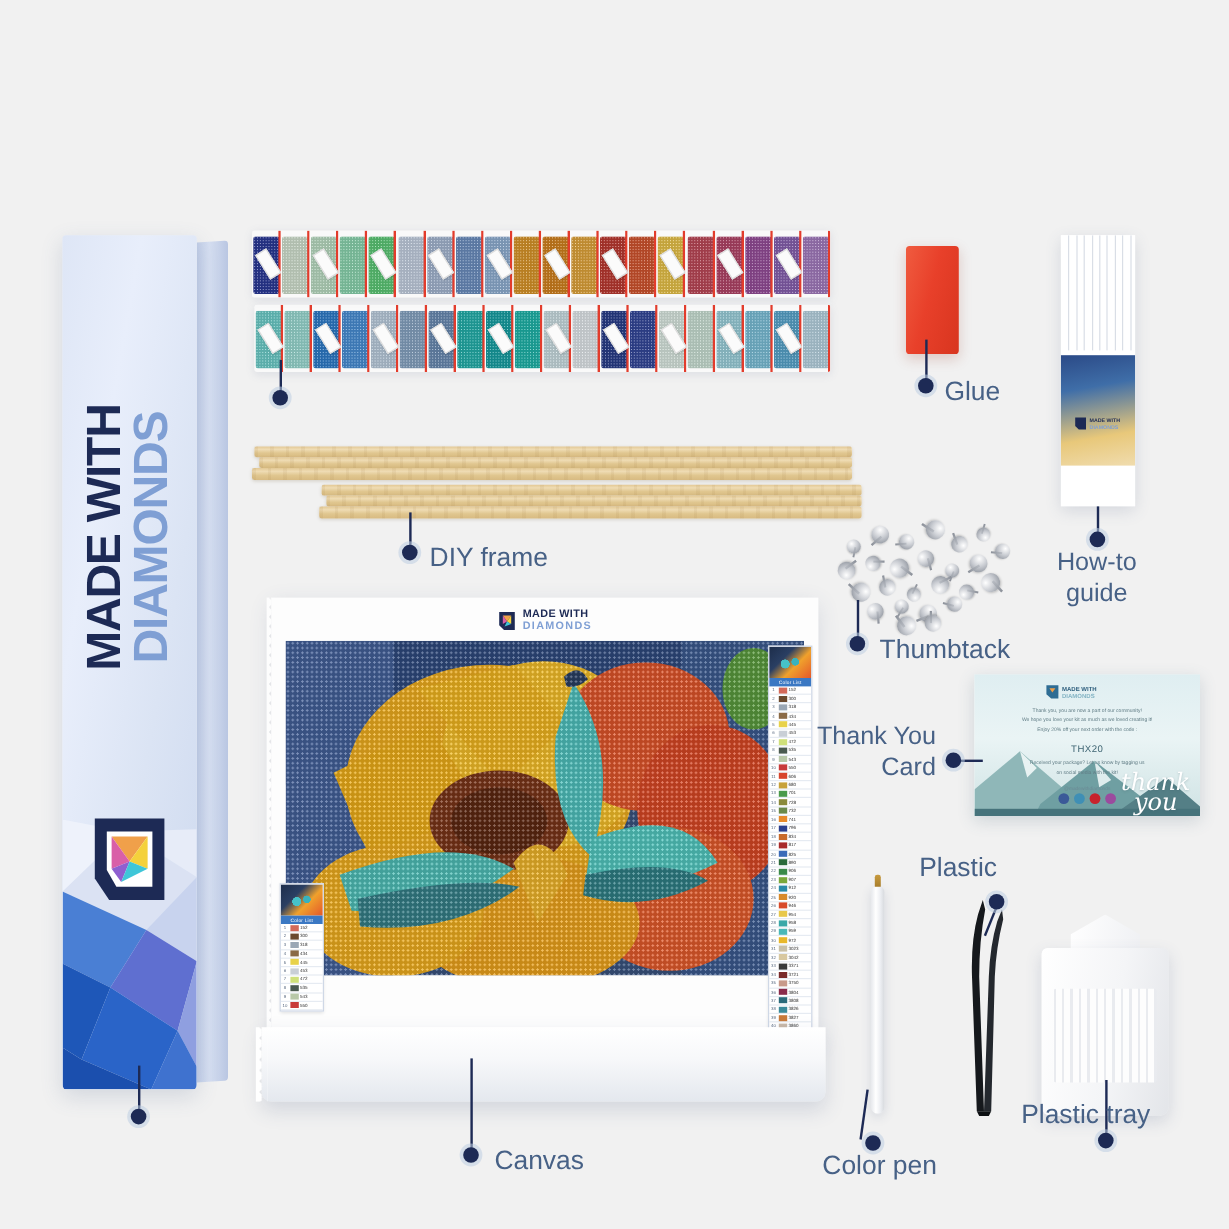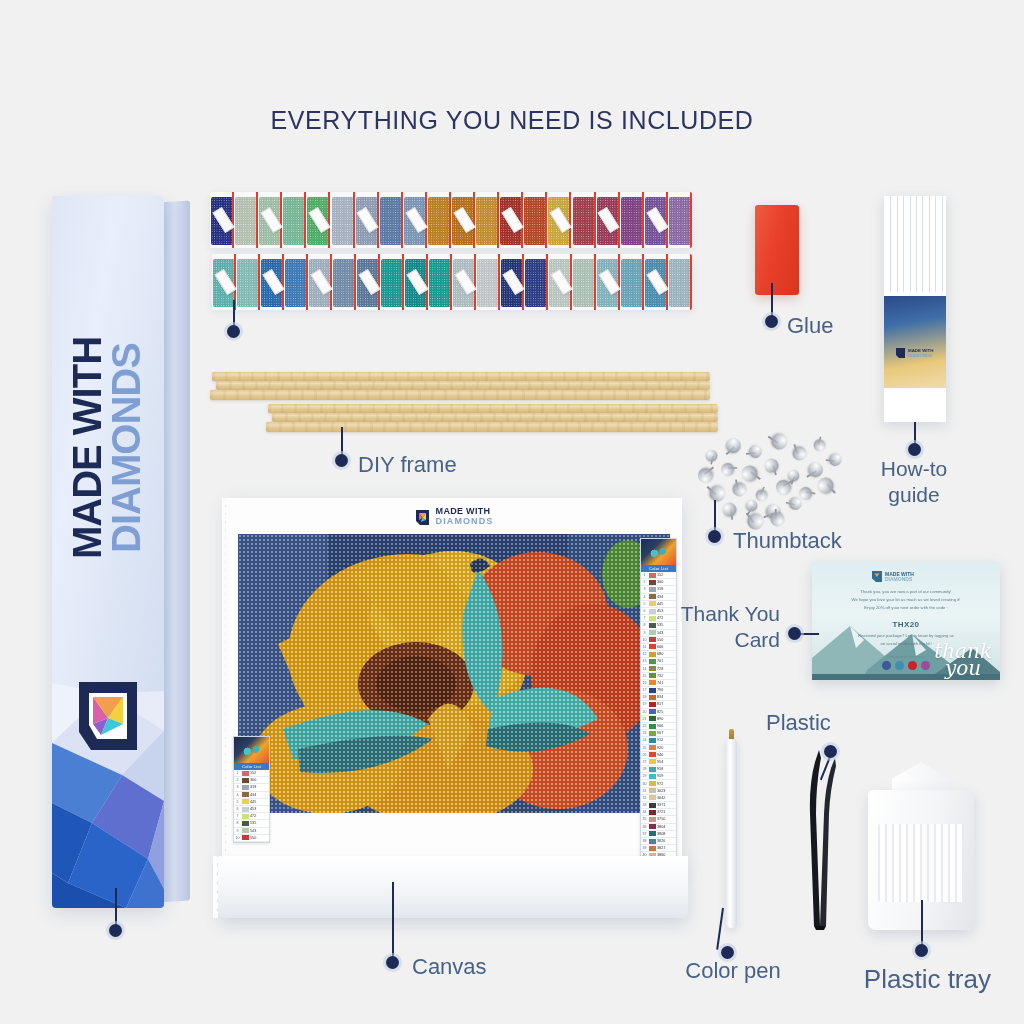--- a/index.html
+++ b/index.html
@@ -129,21 +129,21 @@
 
   
   #tycard{position:absolute;left:812px;top:562px;width:188px;height:118px;overflow:hidden;
     background:linear-gradient(180deg,#dfeef1,#eaf4f5 45%,#cfe3e4);
     box-shadow:0 4px 13px rgba(70,100,120,.2);}
   #tycard .mtn{position:absolute;left:0;right:0;bottom:0;height:62px;}
   #tycard .tylogo{position:absolute;left:0;right:0;top:7px;text-align:center;}
   #tycard .tytext{position:absolute;left:8px;right:8px;top:26px;text-align:center;
     font-size:4.2px;color:#5f7b84;line-height:1.85;}
   #tycard .code{position:absolute;left:0;right:0;top:58px;text-align:center;
-    font-size:8px;font-weight:700;color:#3d6371;letter-spacing:.4px;}
+    font-size:8px;font-weight:400;color:#3d6371;letter-spacing:.4px;}
   #tycard .tail{position:absolute;left:8px;right:8px;top:70px;text-align:center;
     font-size:4.2px;color:#5f7b84;line-height:1.85;}
   #tycard .handle{position:absolute;left:0;right:0;top:92px;text-align:center;font-size:4px;color:#6b8a94;}
   #tycard .socials{position:absolute;left:0;right:0;top:99px;display:flex;justify-content:center;gap:4px;}
   #tycard .socials span{width:9px;height:9px;border-radius:50%;display:block;}
   #tycard .script{position:absolute;right:8px;bottom:4px;font-family:"DejaVu Serif",serif;
     font-style:italic;font-size:20px;color:#ffffff;line-height:.82;text-align:center;
     text-shadow:0 1px 2px rgba(60,90,100,.28);}
 
   
@@ -161,21 +161,20 @@
     background:linear-gradient(100deg,#ffffff,#eff0f3);
     clip-path:polygon(50% 0,100% 42%,100% 100%,0 100%,0 42%);}
   #tray .grooves{position:absolute;left:10px;right:10px;top:62px;height:78px;
     background:repeating-linear-gradient(90deg,#e9ebef 0 2px,#fdfdfd 2px 7px);border-radius:2px;}
 </style>
 </head>
 <body>
 
 <div class="stage">
 
-  <div id="subtitle">EVERYTHING YOU NEED IS INCLUDED</div>
 
   <div id="box-wrap">
     <div id="box-side"></div>
     <div id="box-side-text">Sparkle and Shine</div>
     <div id="box-front">
       <div class="crystal">
         <svg width="112" height="225" viewBox="0 0 112 225">
           <polygon points="0,60 52,10 112,48 70,92" fill="#dbe2f3"></polygon>
           <polygon points="0,60 70,92 40,140 0,120" fill="#4a7fd4"></polygon>
           <polygon points="52,10 112,48 112,8" fill="#e7ecf8"></polygon>
@@ -838,15 +837,15 @@
   <div class="dot" style="left:721px;top:946px;"></div>
   <div class="lbl" style="left:663px;top:958px;width:140px;text-align:center;font-size:22px;">Color pen</div>
 
   <div id="tray">
     <div class="spout"></div>
     <div class="body"></div>
     <div class="grooves"></div>
   </div>
   <div class="ln v" style="left:921px;top:900px;height:48px;"></div>
   <div class="dot" style="left:915px;top:944px;"></div>
-  <div class="lbl" style="left:851px;top:964px;width:140px;text-align:right;font-size:26px;">Plastic tray</div>
+  <div class="lbl" style="left:851px;top:916px;width:140px;text-align:left;font-size:22px;">Plastic tray</div>
 
 </div>
 
 </body></html>

